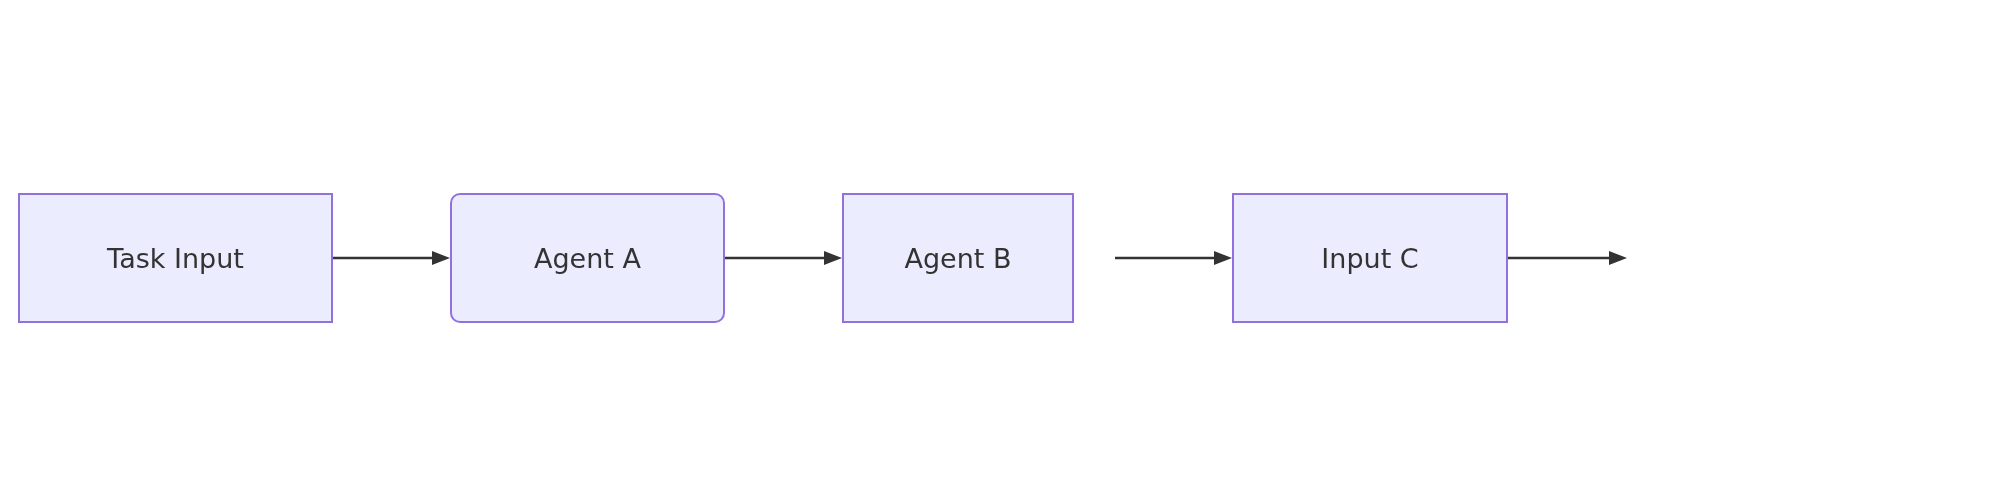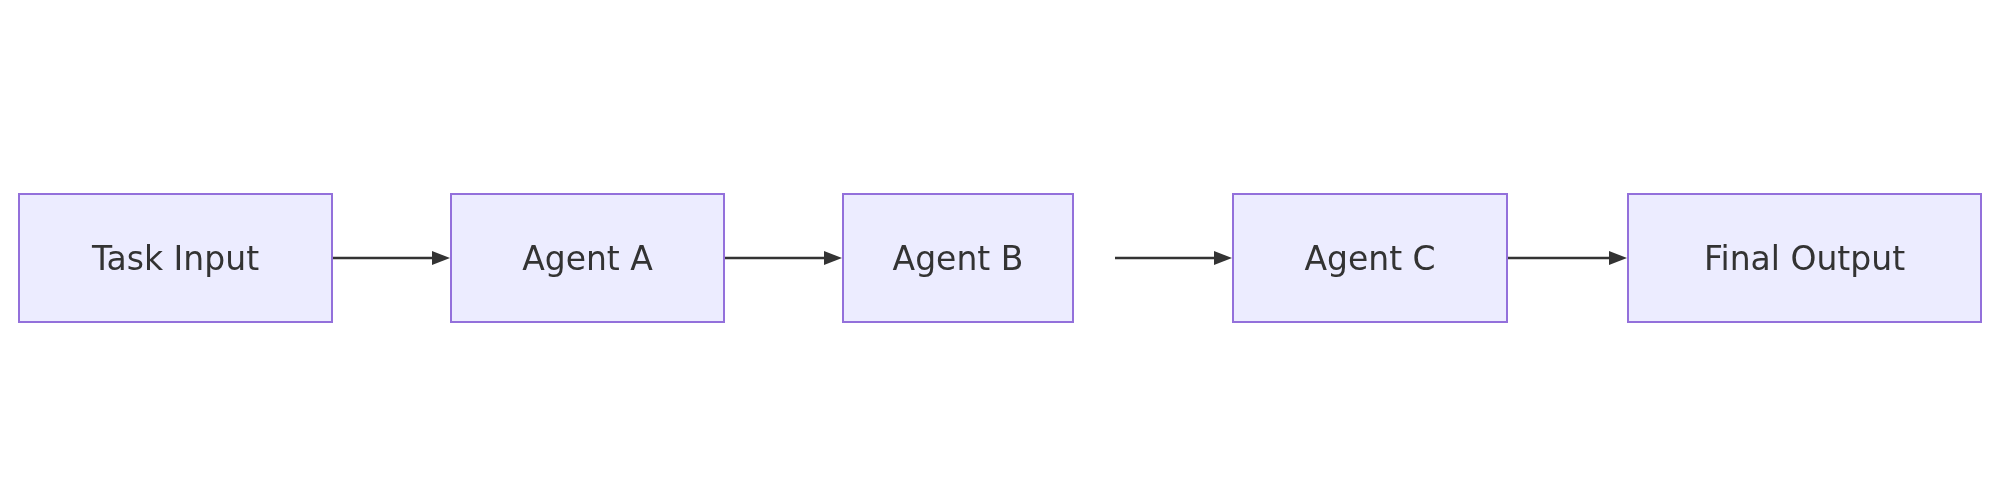--- a/index.html
+++ b/index.html
@@ -19,32 +19,32 @@
     top: 193px;
     height: 130px;
     background: #ECECFF;
     border: 2px solid #9370DB;
     display: flex;
     align-items: center;
     justify-content: center;
   }
   .flow-node .node-label {
     color: #333333;
-    font-size: 33px;
+    font-size: 27px;
     line-height: 1;
     white-space: nowrap;
   }
   .edge-arrow {
     position: absolute;
     top: 244px;
     display: block;
   }
   
   .node-0 { left: 18px;   width: 315px; }
-  .node-1 { left: 450px;  width: 275px; }
+  .node-1 { left: 450px;  width: 275px; border-radius: 10px; }
   .node-2 { left: 842px;  width: 232px; }
   .node-3 { left: 1232px; width: 276px; }
   .node-4 { left: 1627px; width: 355px; }
   .edge-0 { left: 333px; }
   .edge-1 { left: 725px; }
   .edge-2 { left: 1115px; }
   .edge-3 { left: 1508px; }
 </style>
 </head>
 <body>
@@ -57,26 +57,23 @@
 
   <div class="flow-node node-1">
     <span class="node-label">Agent A</span>
   </div>
 
   <div class="flow-node node-2">
     <span class="node-label">Agent B</span>
   </div>
 
   <div class="flow-node node-3">
-    <span class="node-label">Agent C</span>
+    <span class="node-label">Input C</span>
   </div>
 
-  <div class="flow-node node-4">
-    <span class="node-label">Final Output</span>
-  </div>
 
   <svg class="edge-arrow edge-0" width="117" height="28" viewBox="0 0 117 28">
     <line x1="0" y1="14" x2="100" y2="14" stroke="#333333" stroke-width="2.5"></line>
     <polygon points="99,7 117,14 99,21" fill="#333333"></polygon>
   </svg>
 
   <svg class="edge-arrow edge-1" width="117" height="28" viewBox="0 0 117 28">
     <line x1="0" y1="14" x2="100" y2="14" stroke="#333333" stroke-width="2.5"></line>
     <polygon points="99,7 117,14 99,21" fill="#333333"></polygon>
   </svg>

